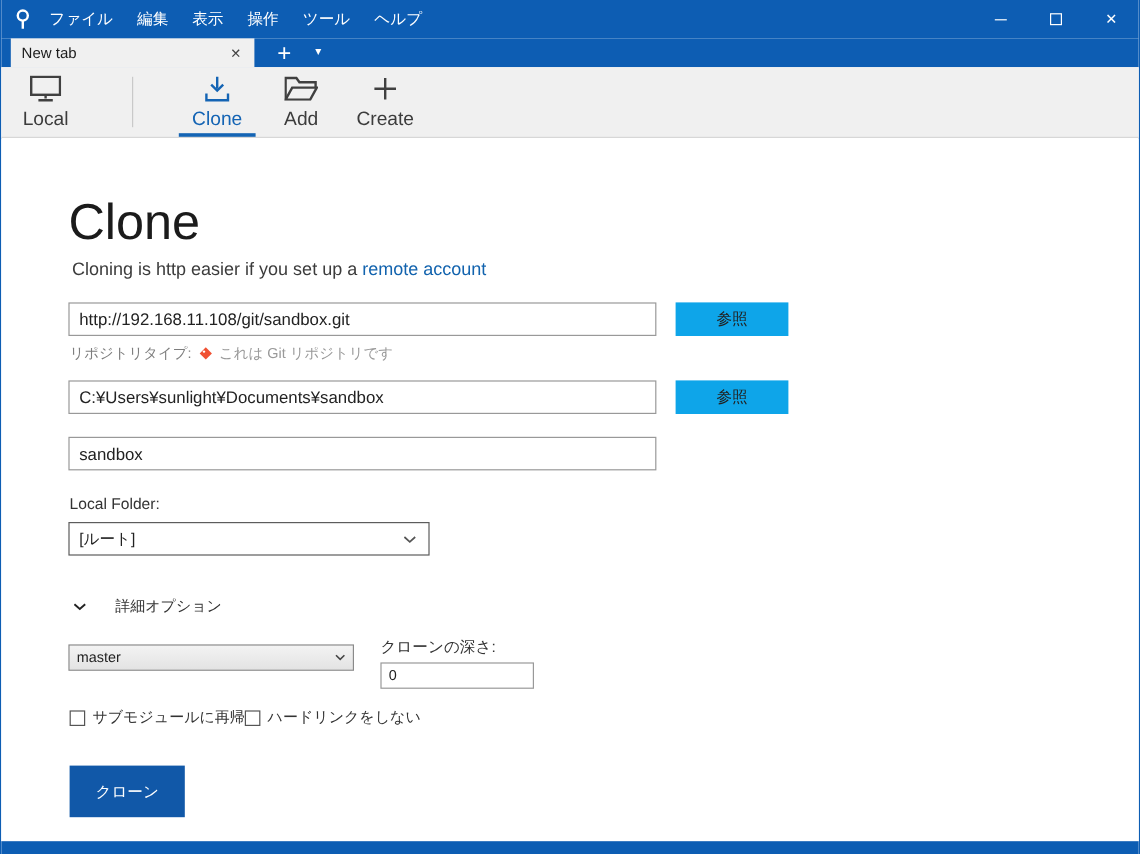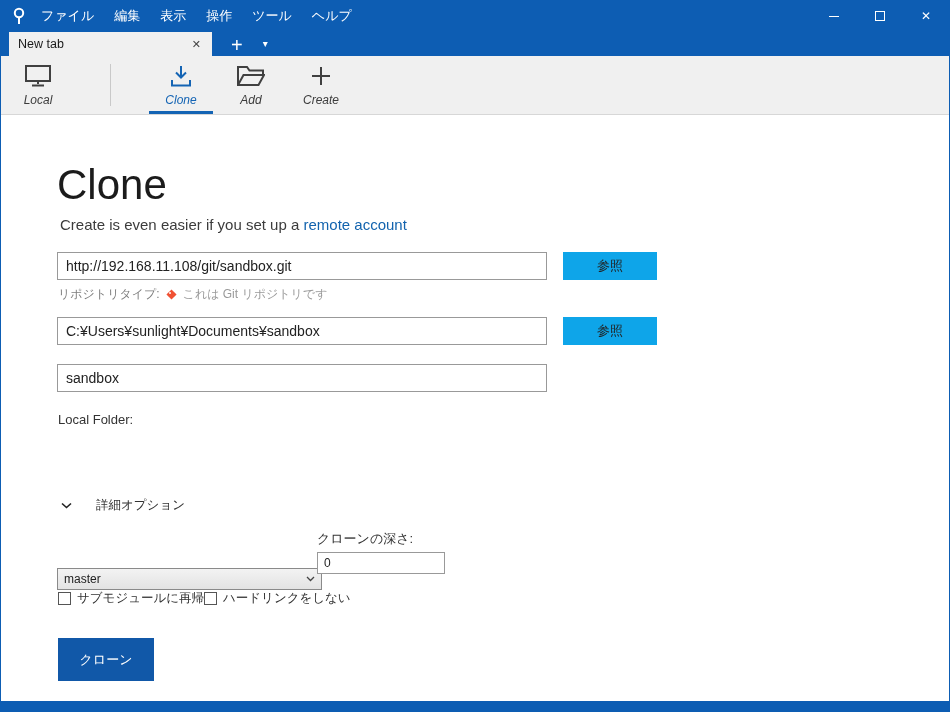--- a/index.html
+++ b/index.html
@@ -28,21 +28,21 @@
   .tab-label { flex:1; font-size:12.5px; color:#1b1b1b; }
   .tab-close { font-size:11px; color:#444; padding:0 2px; cursor:default; }
   .newtab { color:#fff; font-size:20px; font-weight:300; line-height:22px; margin-left:15px; padding:0 4px; }
   .tab-dd { color:#fff; font-size:10px; line-height:24px; margin-left:12px; padding:0 4px; }
   
   .toolbar { position:absolute; top:56px; left:0; right:0; height:59px; background:#f0f0f0;
     border-bottom:1px solid #d7d7d7; display:flex; align-items:stretch; padding-left:4px; }
   .tb-item { width:66px; display:flex; flex-direction:column; align-items:center;
     justify-content:center; gap:5px; position:relative; cursor:default; }
   .tb-icon { height:24px; display:flex; align-items:center; justify-content:center; }
-  .tb-label { font-size:12px; color:#3c3c3c;font-style:italic; }
+  .tb-label { font-size:16px; color:#3c3c3c; }
   .tb-item.active .tb-label { color:var(--accent-blue,#1464b4); }
   .tb-item.active::after { content:""; position:absolute; left:1px; right:1px; bottom:0;
     height:3px; background:var(--accent-blue,#1464b4); }
   .tb-sep { width:1px; background:#c9c9c9; margin:8px 0 8px 39px; }
   .tb-item.m4 { margin-left:37px; }
   .tb-item.m1 { margin-left:4px; }
   
   .content { position:absolute; top:116px; left:0; right:0; bottom:11px; background:#fff; }
   .page-title { position:absolute; left:56px; top:46px; font-size:42px; font-weight:300;
     color:#1b1b1b; line-height:46px; letter-spacing:0; }
@@ -62,21 +62,21 @@
   .rt-value { color:#999; }
   .field-label { position:absolute; font-size:13px; color:#333; }
   .lbl-folder { left:57px; top:296px; }
   .combo-big { position:absolute; left:56px; top:319px; width:301px; height:28px;
     border:1px solid #5c5c5c; background:#fff; display:flex; align-items:center;
     justify-content:space-between; padding:0 10px 0 8px; font-size:13px; color:#222; cursor:default; }
   .advanced { position:absolute; left:60px; top:381px; display:flex; align-items:center;
     gap:24px; font-size:12.5px; color:#333; cursor:default; }
   .lbl-branch { left:57px; top:414px; }
   .lbl-depth  { left:316px; top:414px; }
-  .combo-small { position:absolute; left:56px; top:452px; width:265px; height:22px;
+  .combo-small { position:absolute; left:56px; top:421px; width:238px; height:22px;
     border:1px solid #8a8a8a; background:linear-gradient(#f3f3f3,#e3e3e3);
     display:flex; align-items:center; justify-content:space-between;
     padding:0 6px; font-size:12px; color:#222; cursor:default; }
   .depth-input { left:316px; top:436px; width:128px; height:22px; font-size:12px; padding:0 6px; }
   .checkbox-row { position:absolute; top:474px; display:flex; align-items:center; gap:6px;
     font-size:12.5px; color:#333; cursor:default; }
   .cb-1 { left:57px; } .cb-2 { left:203px; }
   .cb-box { width:13px; height:13px; border:1px solid #555; background:#fff; display:inline-block; }
   .clone-btn { position:absolute; left:57px; top:522px; width:96px; height:43px;
     background:var(--button-blue,#1158a8); color:#fff; border:none; font-size:13px;
@@ -163,21 +163,21 @@
         <svg width="20" height="20" viewBox="0 0 20 20">
           <path d="M10 1 V19 M1 10 H19" stroke="#404040" stroke-width="2"></path>
         </svg>
       </span>
       <span class="tb-label">Create</span>
     </div>
   </div>
 
   <div class="content">
     <h1 class="page-title">Clone</h1>
-    <p class="subtitle"><span>Create is even easier if you set up a </span><a>remote account</a></p>
+    <p class="subtitle"><span>Cloning is http easier if you set up a </span><a>remote account</a></p>
 
     <input class="txt url-input" value="http://192.168.11.108/git/sandbox.git" style="">
     <button class="browse-btn browse-1">参照</button>
 
     <div class="repo-type">
       <span class="rt-label">リポジトリタイプ:</span>
       <span style="display:flex;">
         <svg width="13" height="13" viewBox="0 0 13 13">
           <rect x="2.9" y="2.9" width="7.2" height="7.2" fill="#f05133" transform="rotate(45 6.5 6.5)"></rect>
           <circle cx="5" cy="5" r="1" fill="#fff"></circle>
@@ -185,20 +185,28 @@
       </span>
       <span class="rt-value">これは Git リポジトリです</span>
     </div>
 
     <input class="txt dest-input" value="C:¥Users¥sunlight¥Documents¥sandbox" style="">
     <button class="browse-btn browse-2">参照</button>
 
     <input class="txt name-input" value="sandbox" style="">
 
     <span class="field-label lbl-folder">Local Folder:</span>
+    <div class="combo-big">
+      <span>[ルート]</span>
+      <span style="display:flex;">
+        <svg width="11" height="7" viewBox="0 0 11 7">
+          <polyline points="1,1.5 5.5,5.5 10,1.5" fill="none" stroke="#555" stroke-width="1.4"></polyline>
+        </svg>
+      </span>
+    </div>
 
     <div class="advanced">
       <span style="display:flex;">
         <svg width="11" height="7" viewBox="0 0 11 7">
           <polyline points="1,1.5 5.5,5.5 10,1.5" fill="none" stroke="#222" stroke-width="1.6"></polyline>
         </svg>
       </span>
       <span>詳細オプション</span>
     </div>
 

